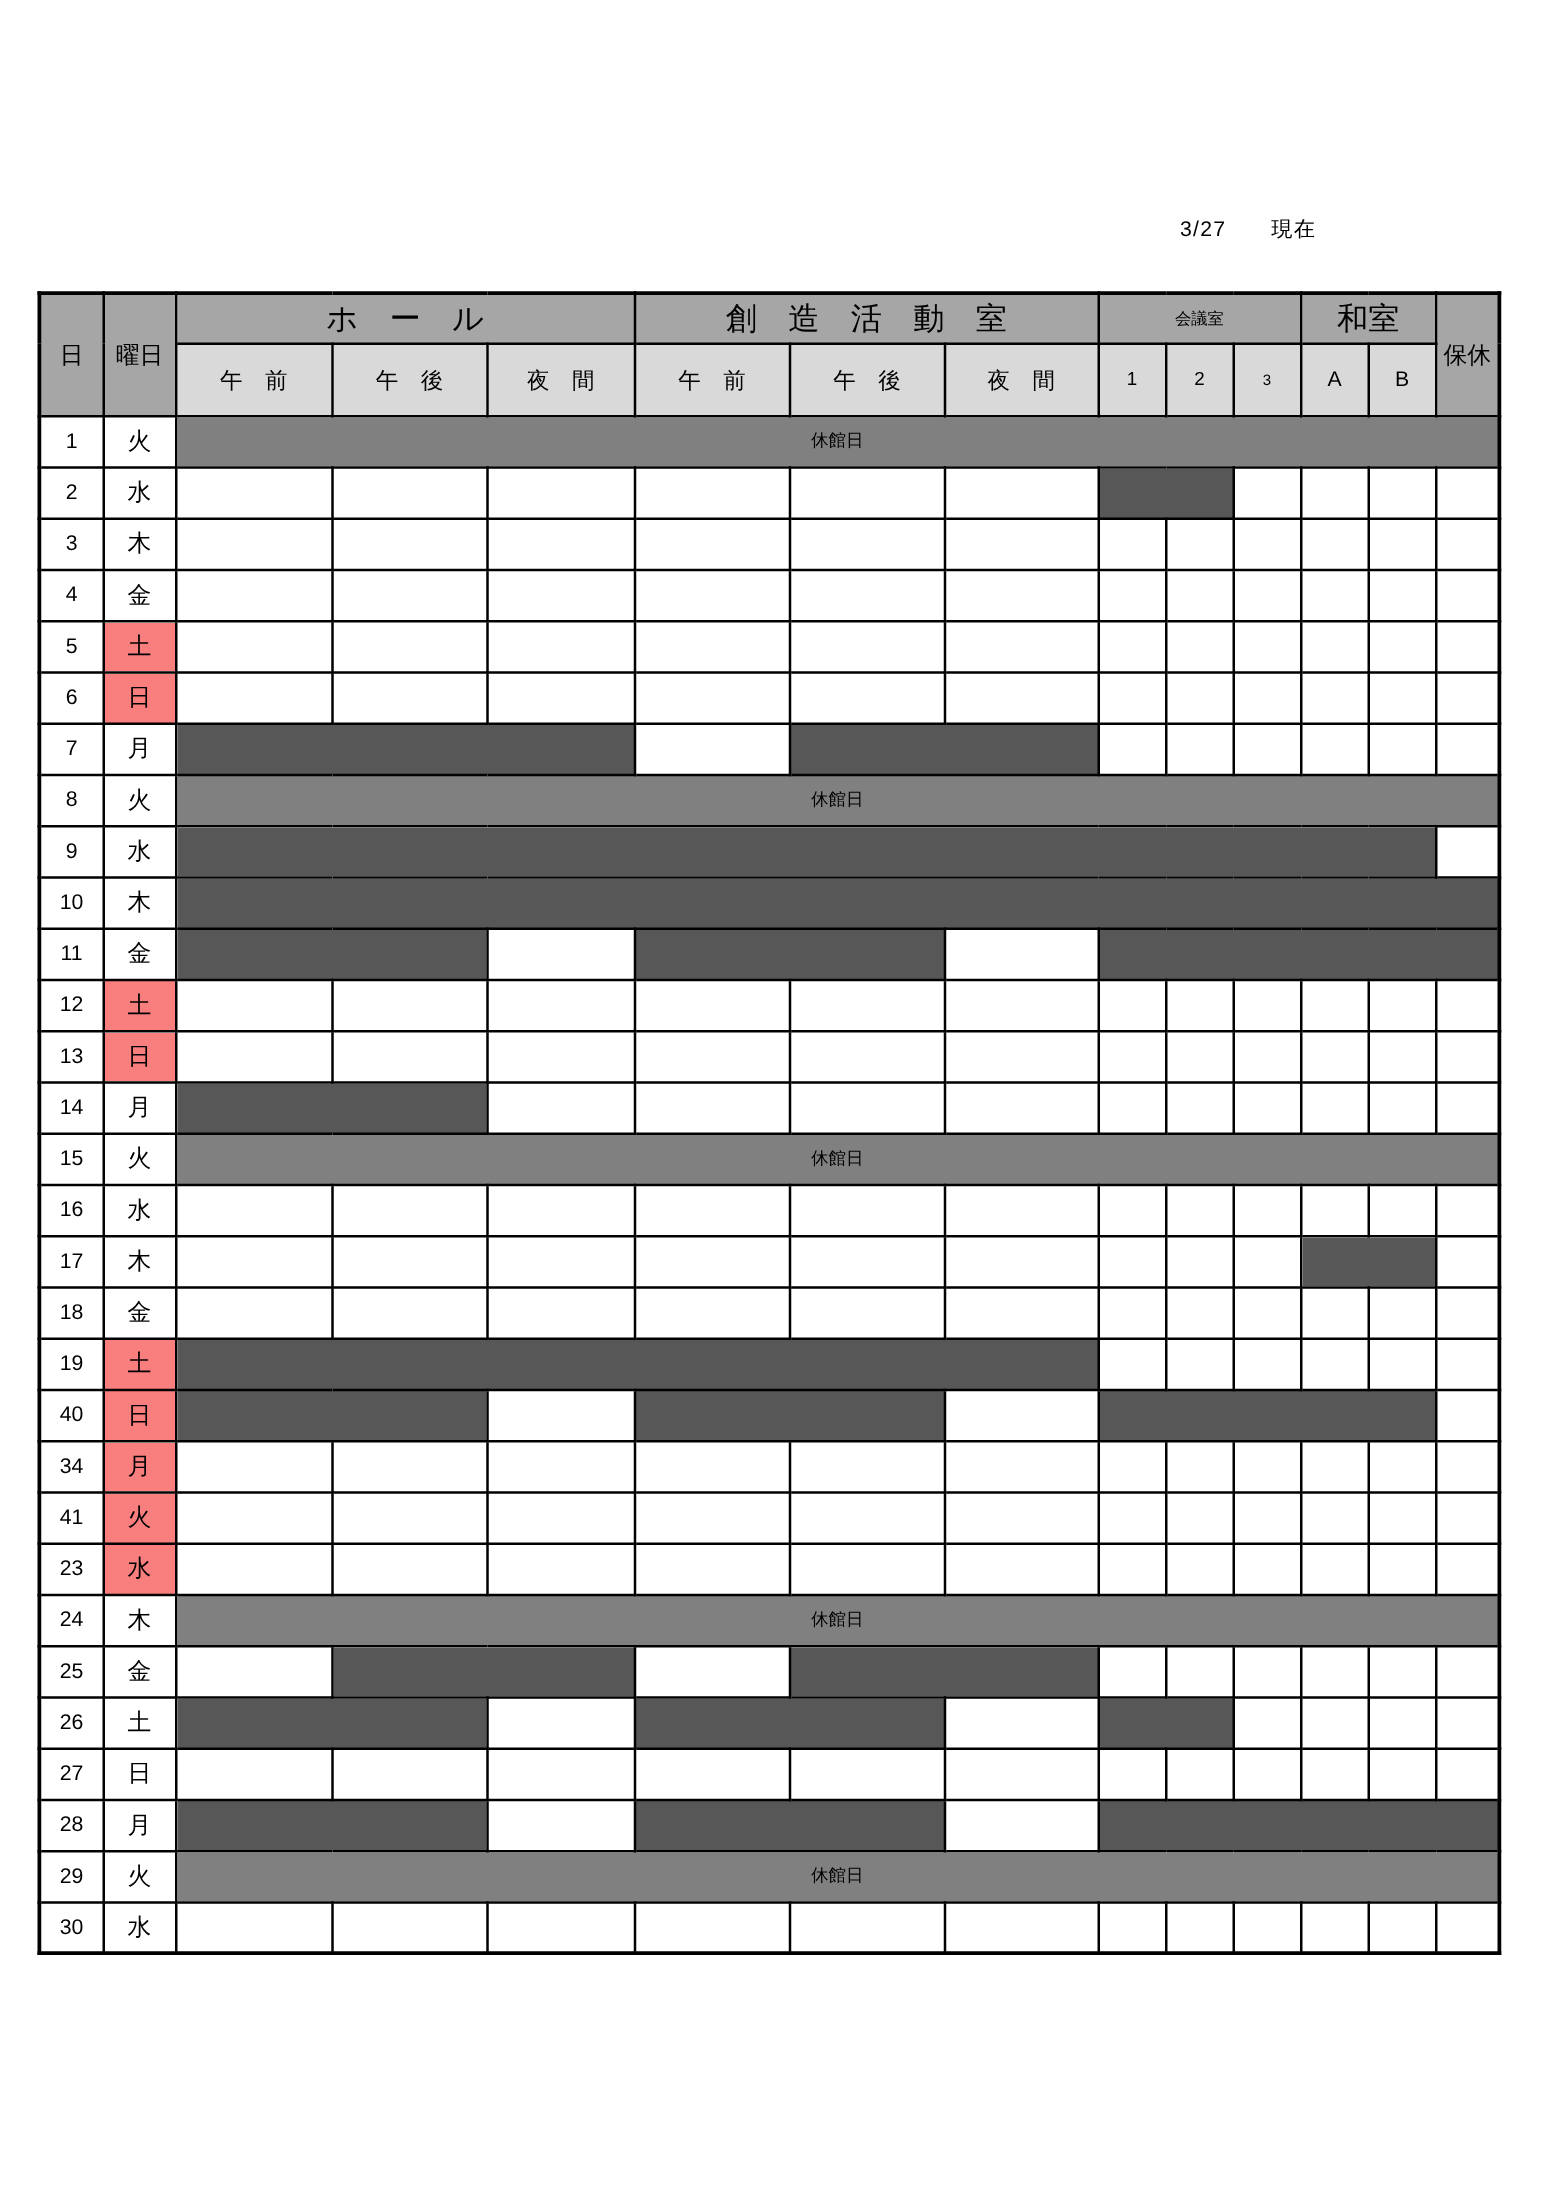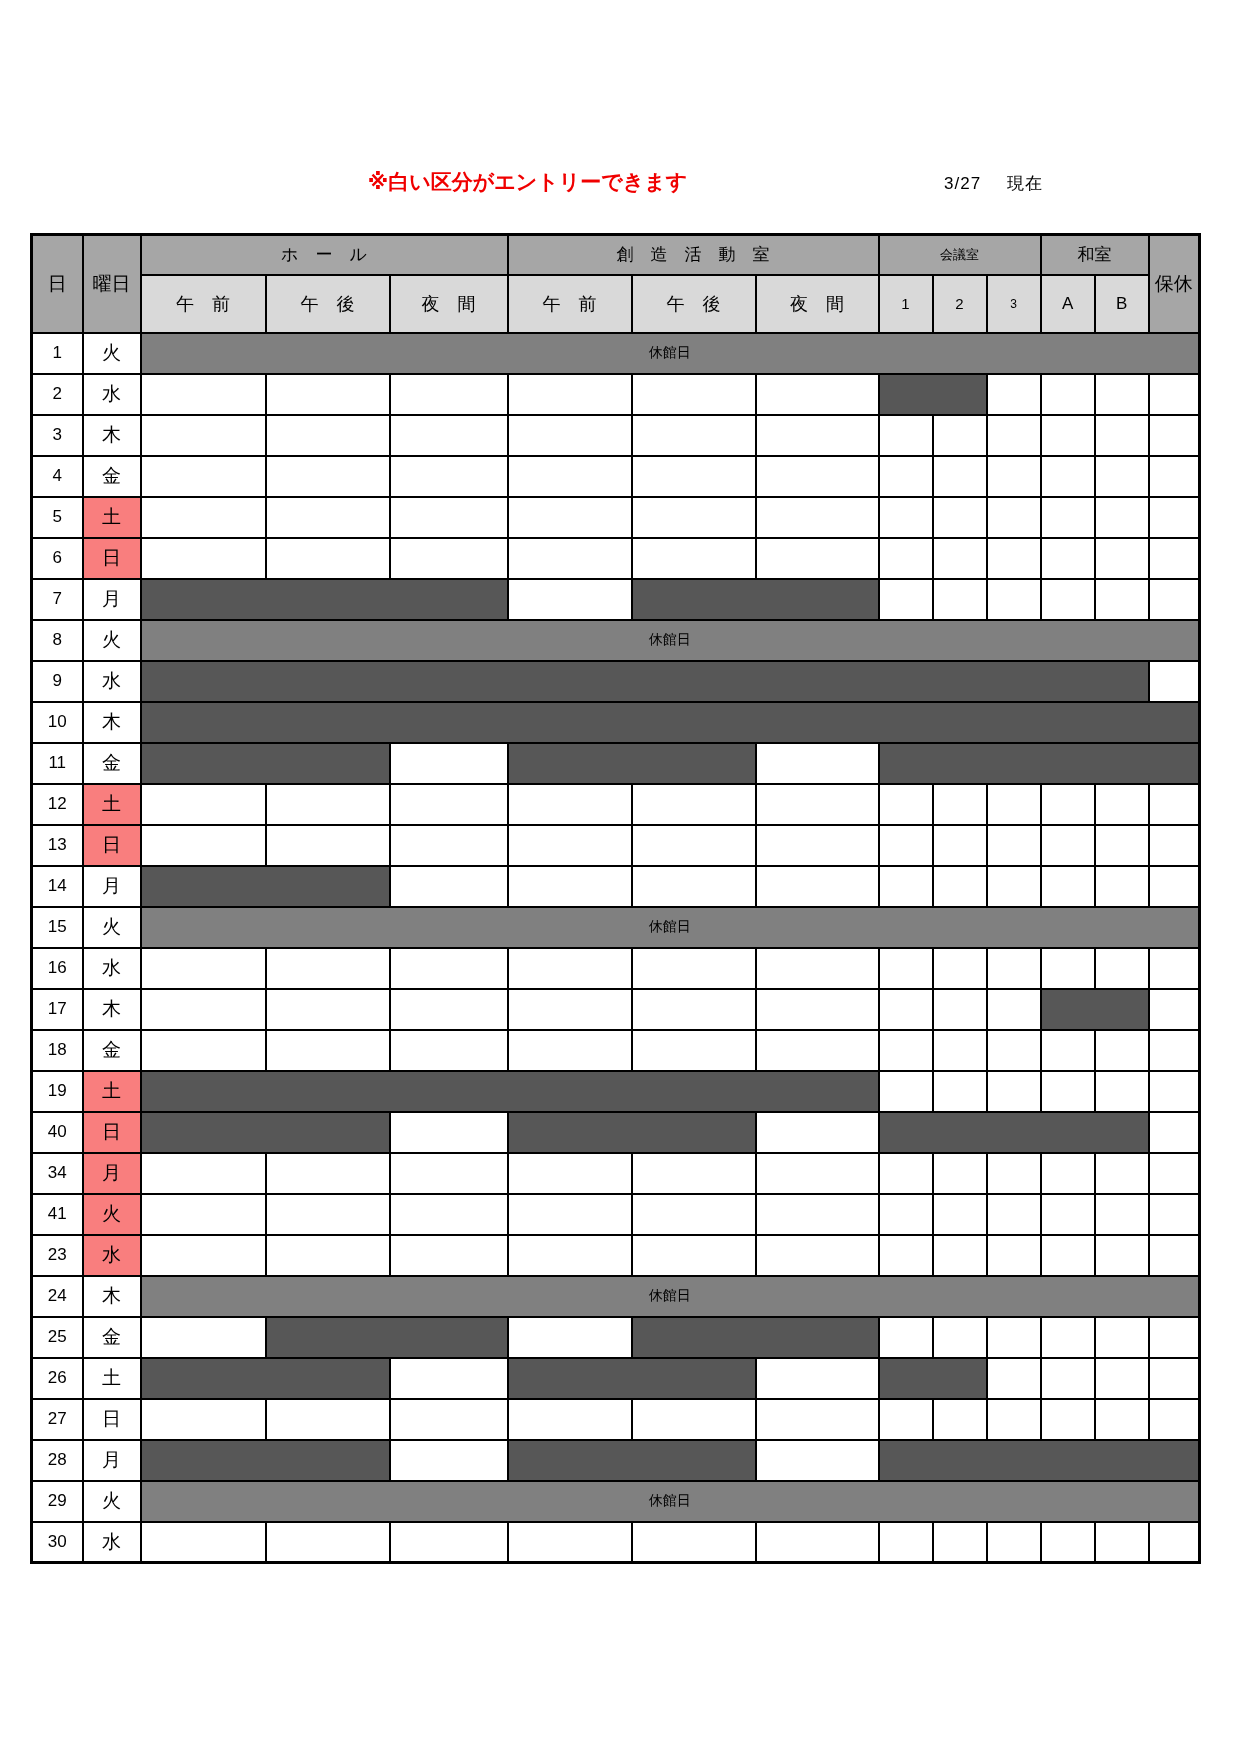--- a/index.html
+++ b/index.html
@@ -11,55 +11,54 @@
     position:absolute;top:96px;left:0;width:1075px;
     text-align:center;font-size:31px;font-weight:bold;letter-spacing:2px;
   }
   .entry-note{
     position:absolute;top:168px;left:0;width:1055px;
     text-align:center;font-size:21px;font-weight:bold;color:#f00000;
   }
   .as-of{
     position:absolute;top:172px;left:944px;font-size:17px;letter-spacing:1px;
   }
-  .as-of .lbl{margin-left:26px;}
+  .as-of .lbl{margin-left:36px;}
   table.sched{
     position:absolute;top:233px;left:30px;
     border-collapse:collapse;table-layout:fixed;width:1168px;
     border:3px solid #000;
   }
   table.sched th,table.sched td{
     border:2px solid #000;padding:0;text-align:center;vertical-align:middle;
     overflow:hidden;white-space:nowrap;
   }
   tr.grp-row{height:40px;}
   tr.sub-row{height:58px;}
   tbody tr{height:41px;}
   th{font-weight:normal;}
   .hdr-dark{background:#a6a6a6;font-size:19px;}
-  .hdr-grp{background:#a6a6a6;font-size:17px;}
+  .hdr-grp{background:#a6a6a6;font-size:25px;}
   .hdr-grp.small{font-size:13px;}
   .hdr-sub{background:#d9d9d9;font-size:18px;margin-top:48px;}
   .hdr-sub.num{font-size:15px;}
   .hdr-sub.num3{font-size:12px;}
   .hdr-sub.rm{font-size:17px;}
   td.day{font-size:17px;background:#fff;}
   td.wd{font-size:19px;background:#fff;}
   td.wd.holiday{background:#f97e7e;}
   td.free{background:#ffffff;}
   td.booked{background:#575757;}
   td.closed{background:#808080;font-size:14px;color:#000000;}
 </style>
 </head>
 <body>
 
 <div class="sheet">
 
 
-  <div class="entry-note">※白い区分がエントリーできます</div>
 
   <div class="as-of">
     <span>3/27</span><span class="lbl">現在</span>
   </div>
 
   <table class="sched">
     <colgroup>
       <col style="width:51px">
         <col style="width:58px">
       <col style="width:125px">

